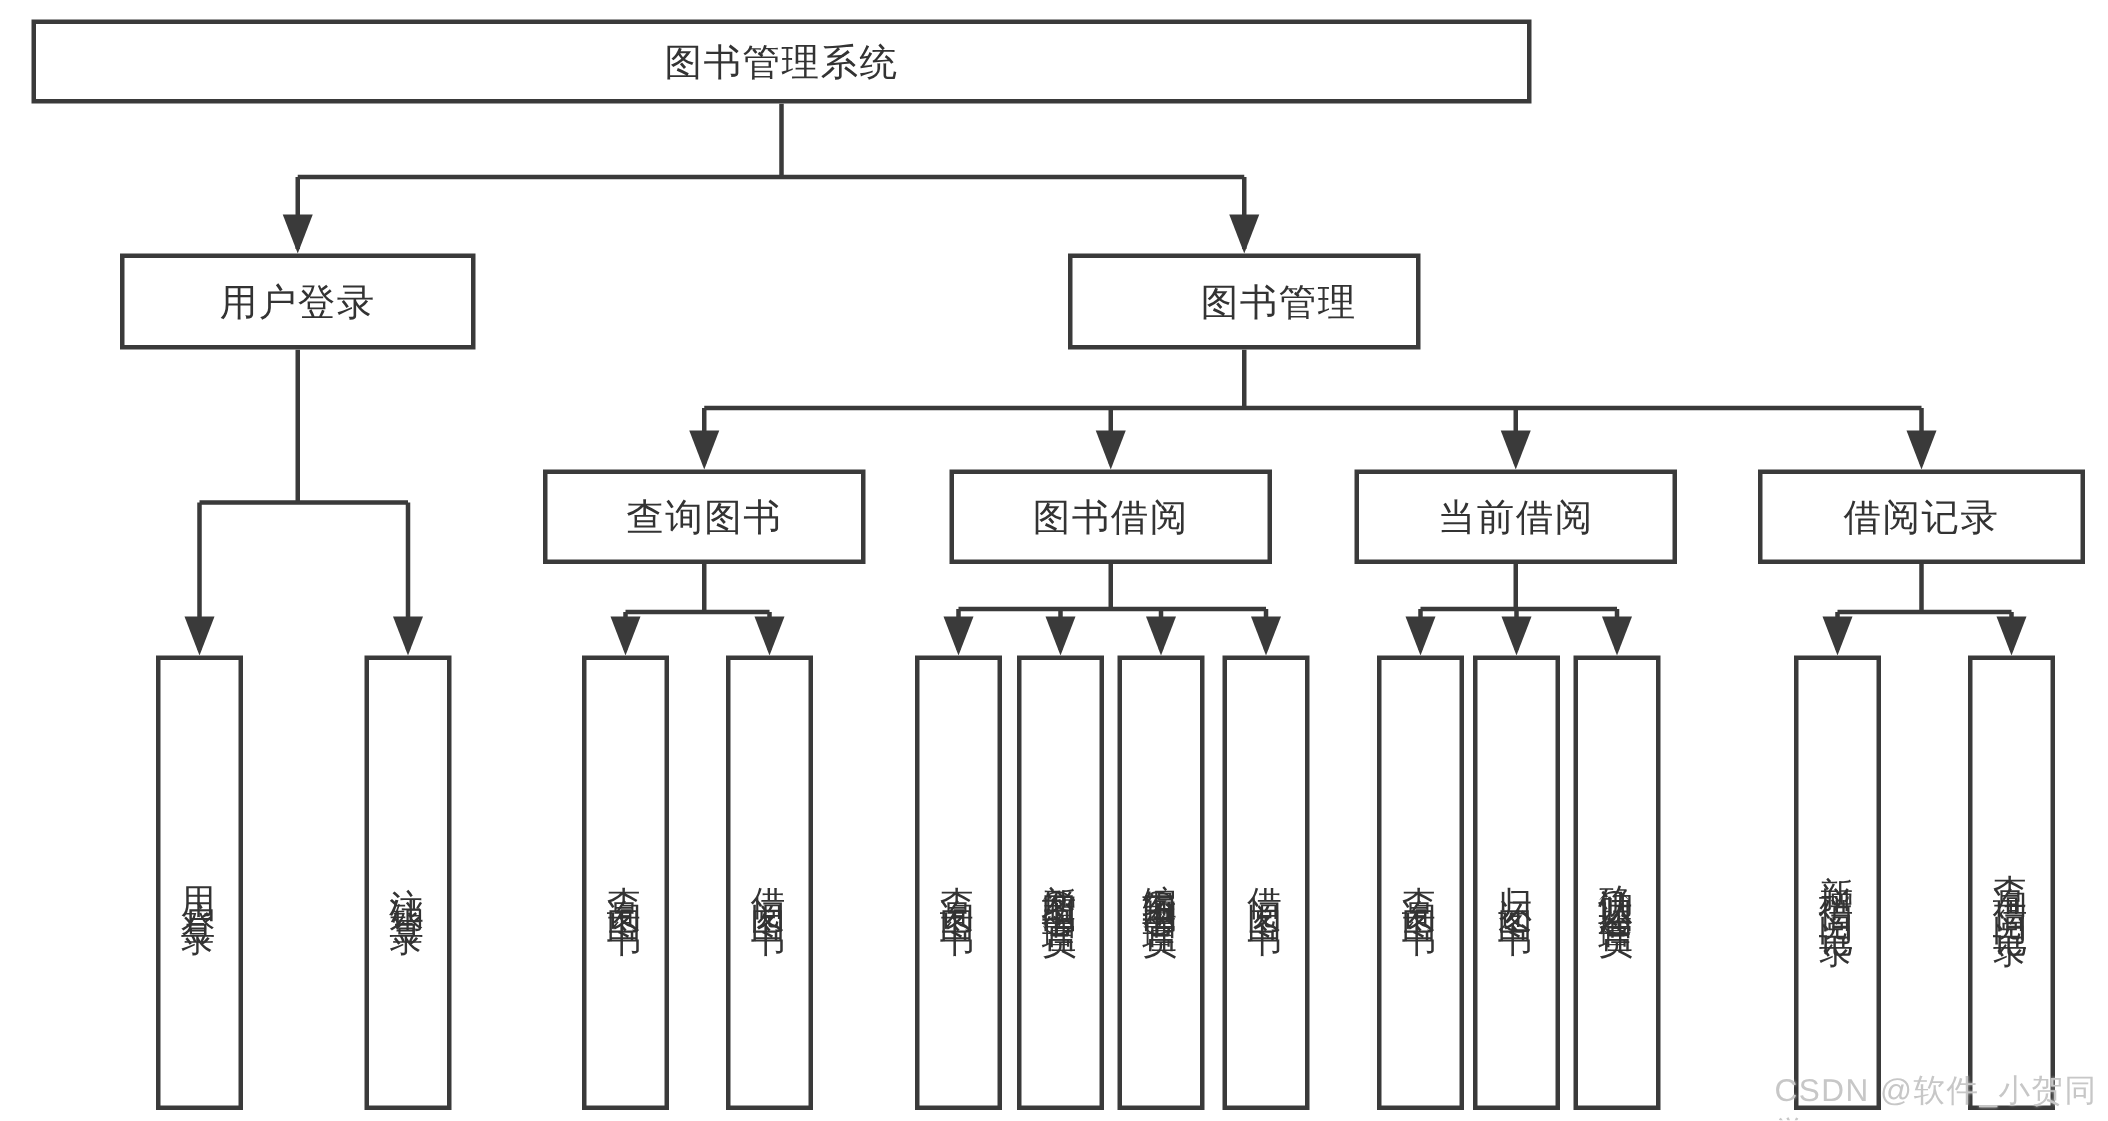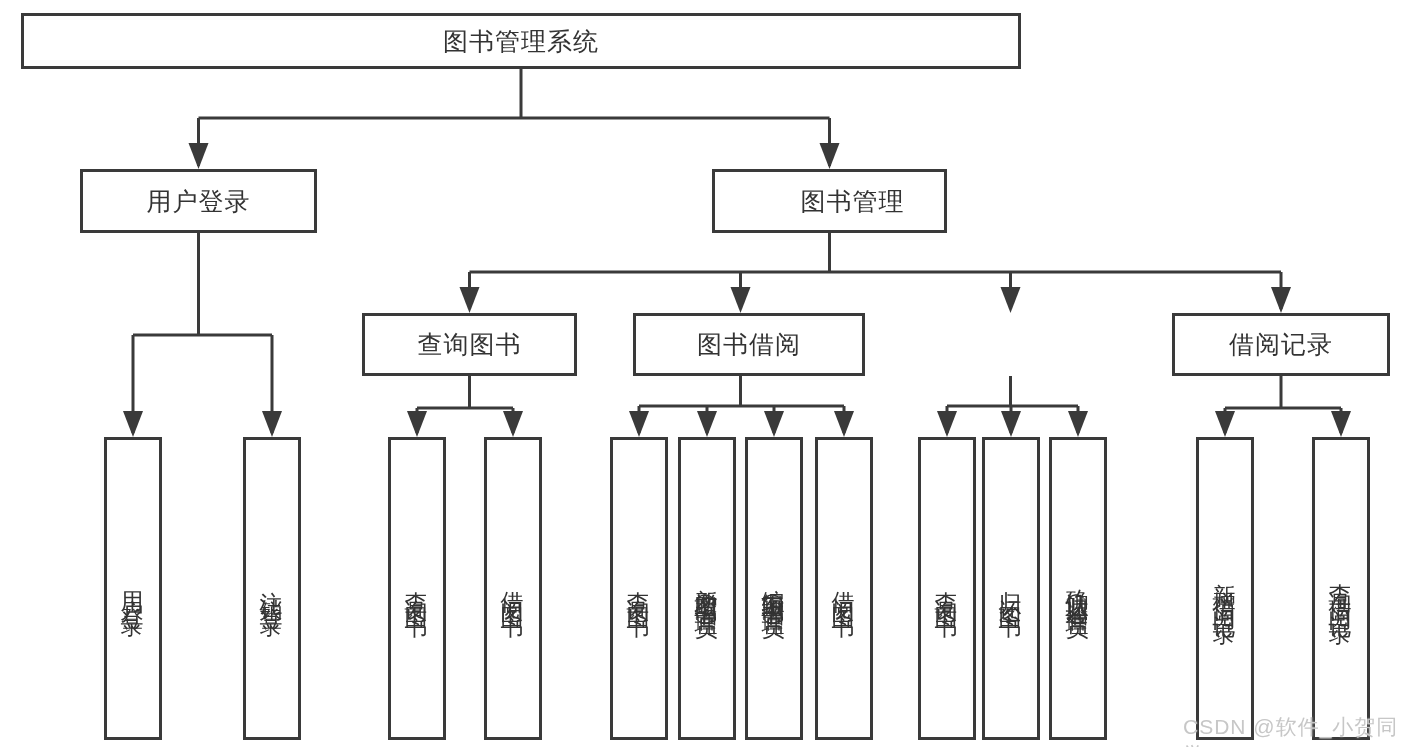--- a/index.html
+++ b/index.html
@@ -114,21 +114,22 @@
       <polygon points="1331,411 1351,411 1341,437"></polygon>
     </g>
   </svg>
 
   <div class="node" style="left:21px; top:13px; width:1000px; height:56px;">图书管理系统</div>
 
   <div class="node" style="left:80px; top:169px; width:237px; height:64px;">用户登录</div>
   <div class="node" style="left:712px; top:169px; width:235px; height:64px;padding-left:46px;">图书管理</div>
 
   <div class="node" style="left:362px; top:313px; width:215px; height:63px;">查询图书</div>
-  <div class="node" style="left:633px; top:313px; width:232px; height:63px;">图书借阅</div>
+  <div class="node" style="left:633px; top:313px; width:215px; height:63px;">图书借阅</div>
+  <div class="node" style="left:903px; top:313px; width:215px; height:63px;">当前借阅</div>
   <div class="node" style="left:1172px; top:313px; width:218px; height:63px;">借阅记录</div>
 
   <div class="node vertical" style="left:104px; top:437px; width:58px; height:303px;">用户登录</div>
   <div class="node vertical" style="left:243px; top:437px; width:58px; height:303px;">注销登录</div>
 
   <div class="node vertical" style="left:388px; top:437px; width:58px; height:303px;">查询图书</div>
   <div class="node vertical" style="left:484px; top:437px; width:58px; height:303px;">借阅图书</div>
 
   <div class="node vertical" style="left:610px; top:437px; width:58px; height:303px;">查询图书</div>
   <div class="node vertical tight" style="left:678px; top:437px; width:58px; height:303px;">新增图书（管理员）</div>

